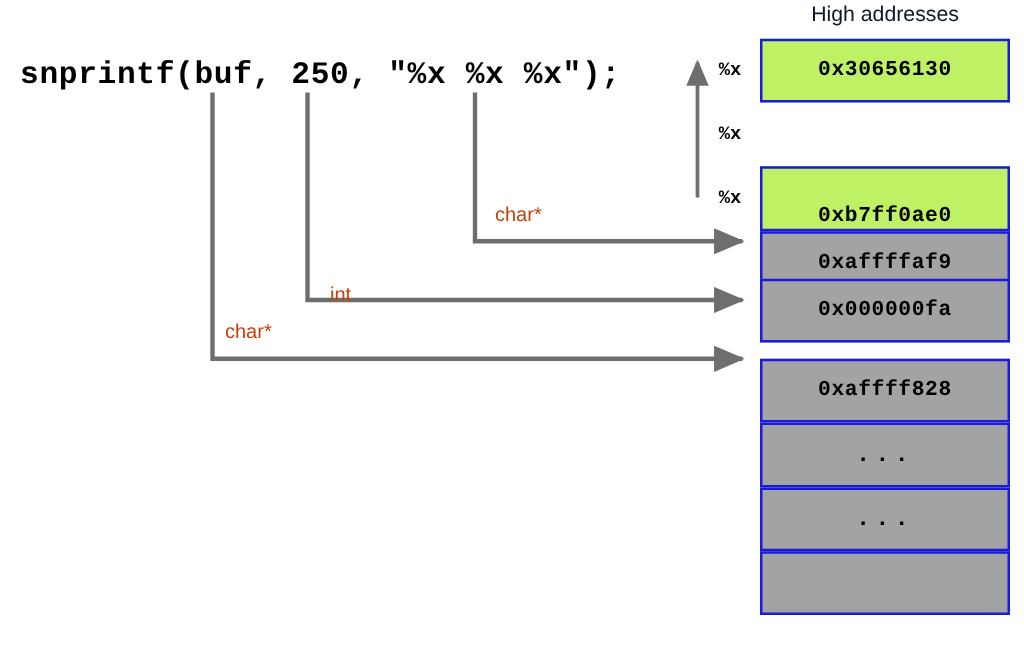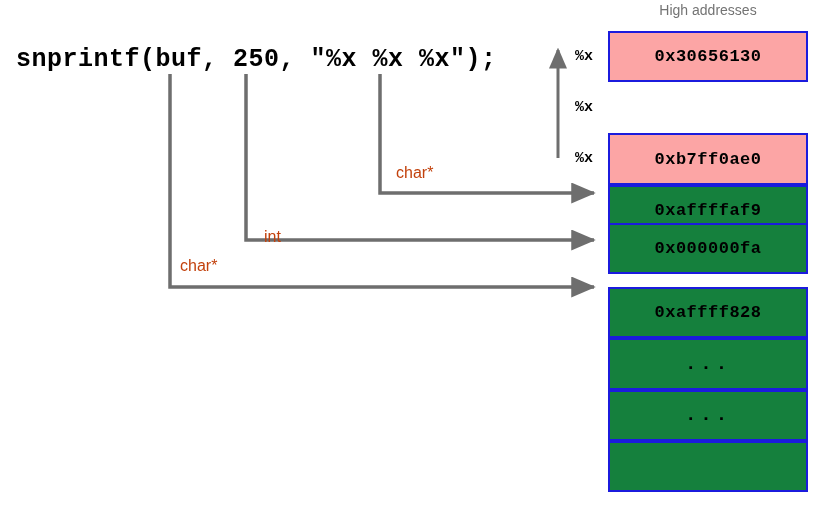--- a/index.html
+++ b/index.html
@@ -41,45 +41,45 @@
   .stack-row {
     position: absolute;
     left: 0;
     width: 200px;
     height: 51.2px;
     box-sizing: border-box;
     border: 2px solid #1b1bdd;
     display: flex;
     align-items: center;
     justify-content: center;
-    background: #15803d;
+    background: #a3a3a3;
   }
   .stack-row.filled {
-    background: #fca5a5;
+    background: #bef264;
   }
   .stack-val {
     font-family: "Liberation Mono", "DejaVu Sans Mono", monospace;
     font-weight: bold;
     font-size: 17px;
     color: #000000;
     letter-spacing: 0.5px;
   }
   .stack-val.ellipsis {
     letter-spacing: 4px;
     font-size: 19px;
   }
 
   
   .addr-caption {
     position: absolute;
     width: 200px;
     left: 608px;
     text-align: center;
-    font-size: 14px;
-    color: #737373;
+    font-size: 17px;
+    color: #0f172a;
   }
   #high-addr { top: 2px; }
   #low-addr  { top: 503px; }
 
   
   .pct-label {
     position: absolute;
     font-family: "Liberation Mono", "DejaVu Sans Mono", monospace;
     font-weight: bold;
     font-size: 15px;
@@ -110,21 +110,21 @@
 <div id="canvas">
 
   <div class="code-line">snprintf(buf, 250, "%x %x %x");</div>
 
   <div class="addr-caption" id="high-addr">High addresses</div>
 
   <div class="stack" id="stack">
       <div class="stack-row filled" style="top: 0px;">
         <span class="stack-val">0x30656130</span>
       </div>
-      <div class="stack-row filled" style="top: 102.444px;">
+      <div class="stack-row filled" style="top: 102.444px; align-items: flex-end;">
         <span class="stack-val">0xb7ff0ae0</span>
       </div>
       <div class="stack-row" style="top: 153.667px;">
         <span class="stack-val">0xaffffaf9</span>
       </div>
       <div class="stack-row" style="top: 192px;">
         <span class="stack-val">0x000000fa</span>
       </div>
       <div class="stack-row" style="top: 256.111px;">
         <span class="stack-val">0xaffff828</span>

